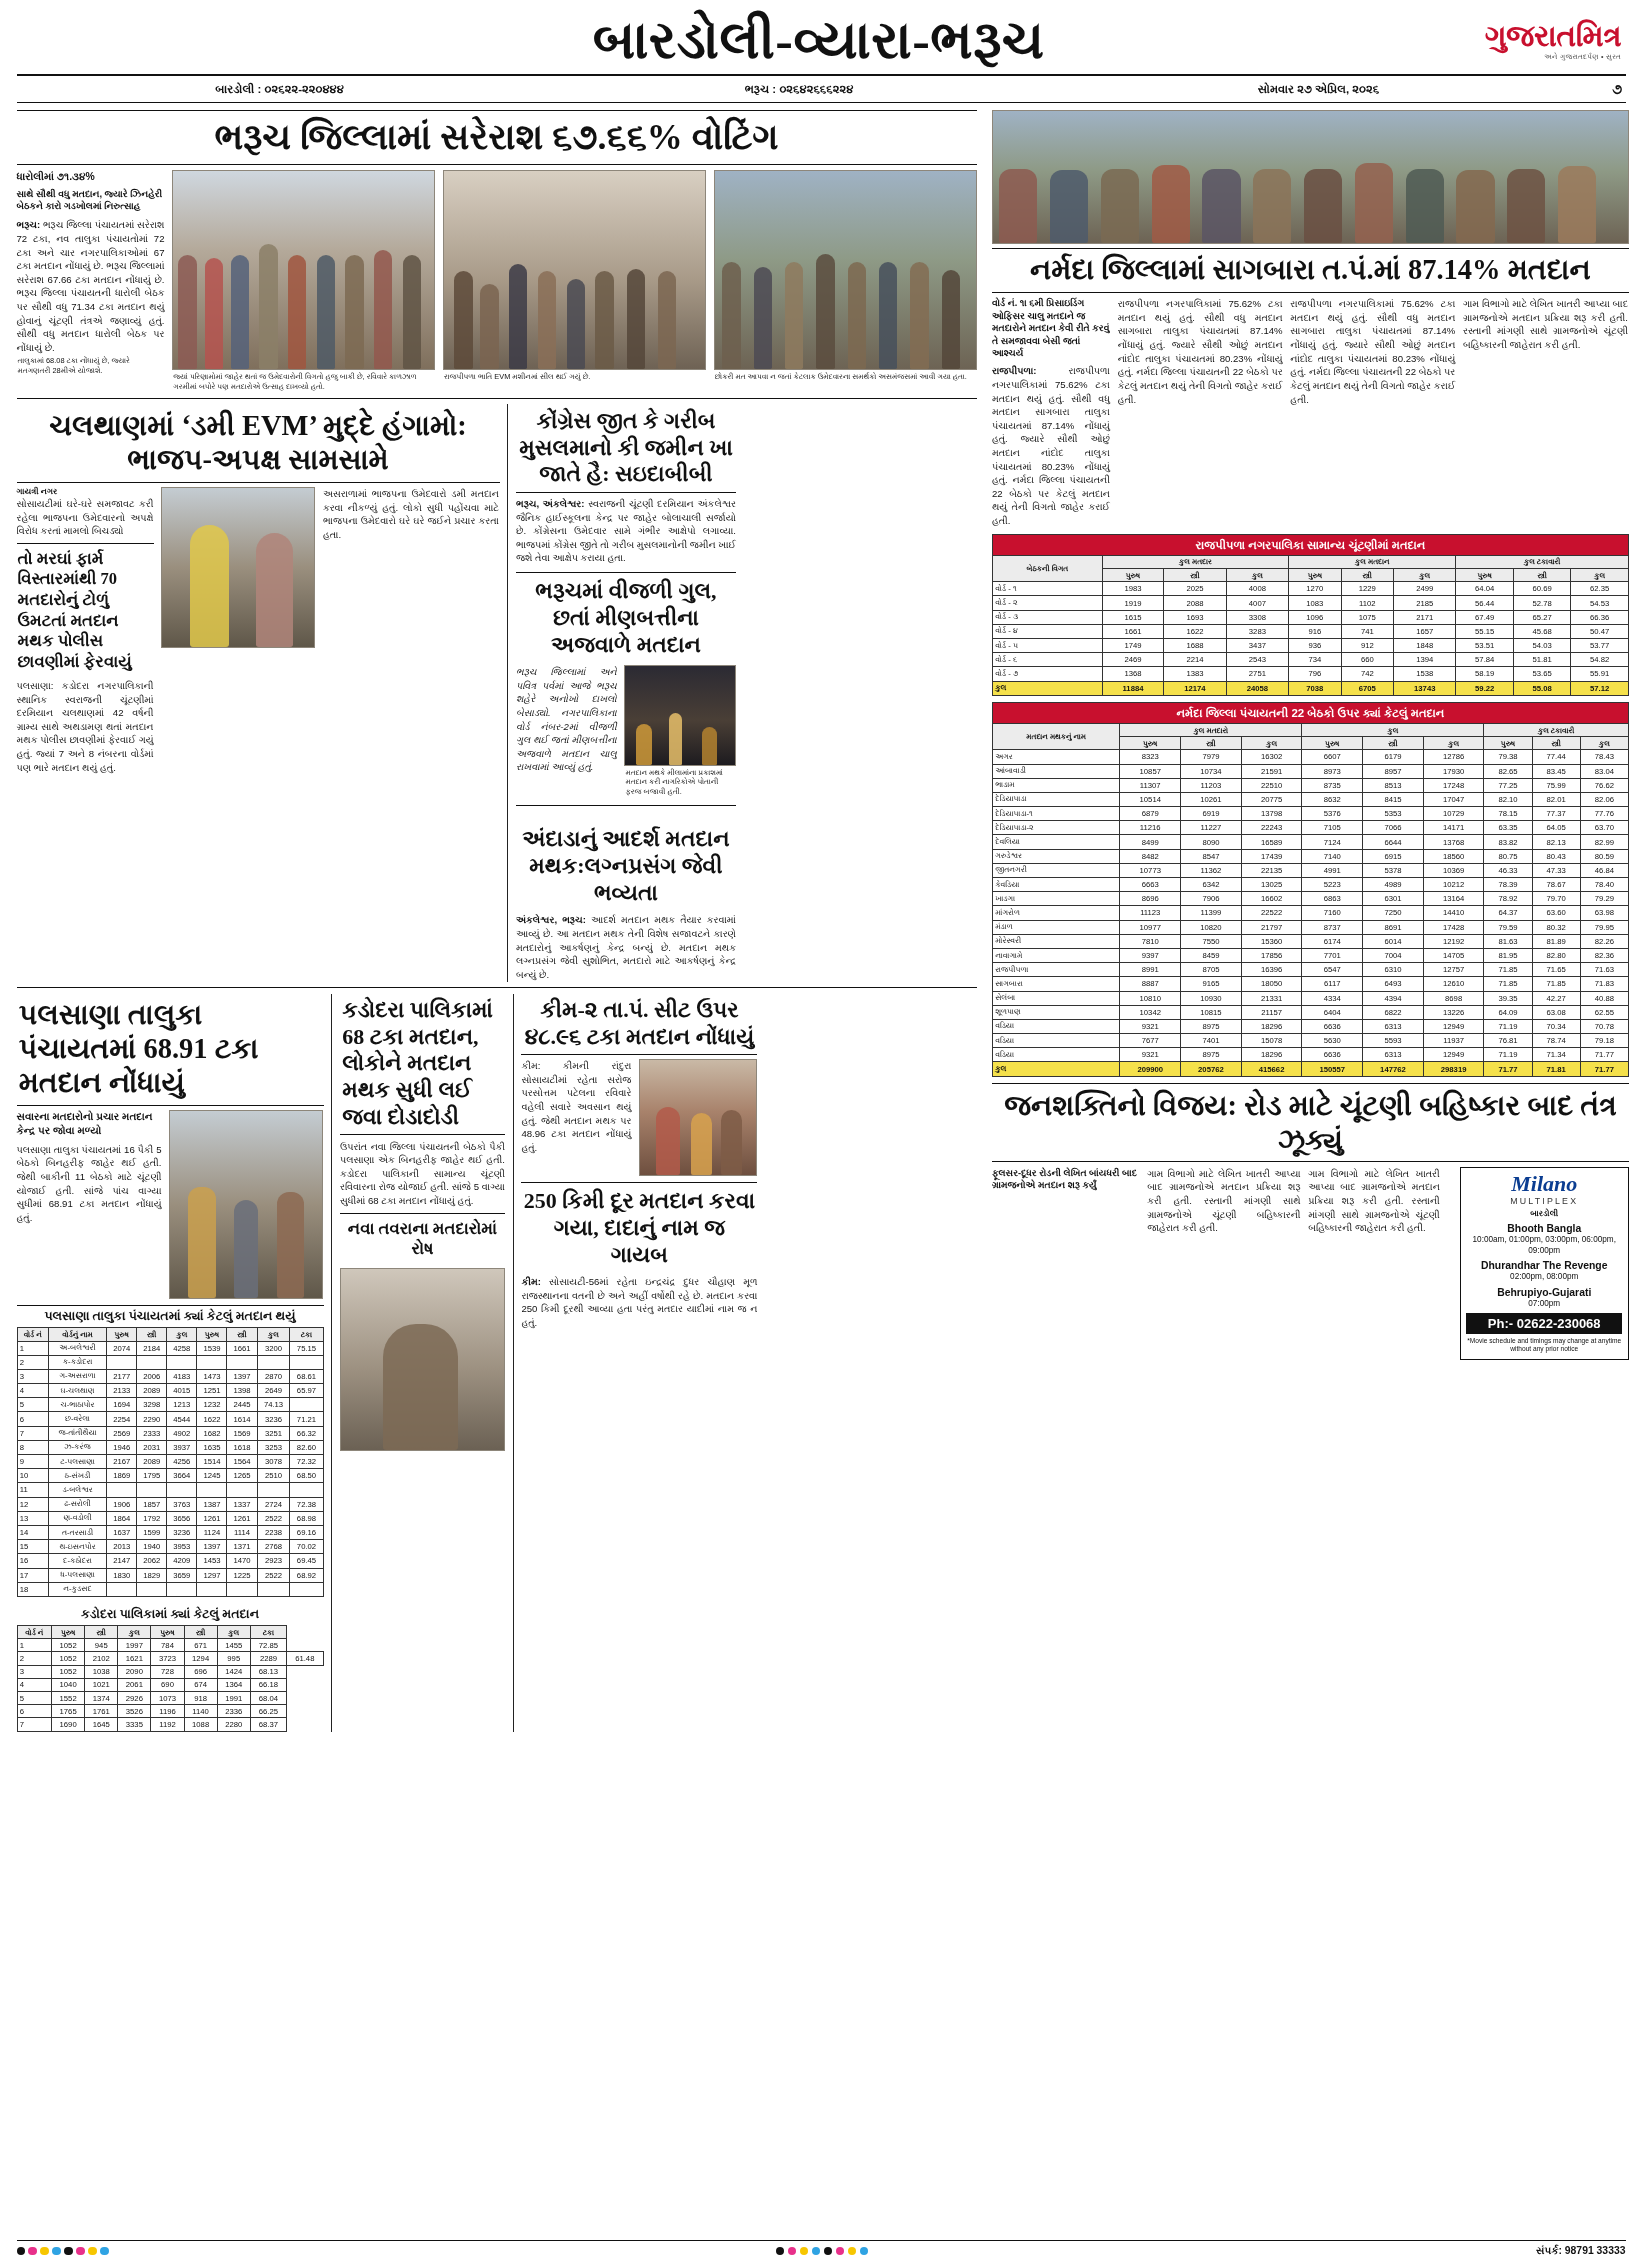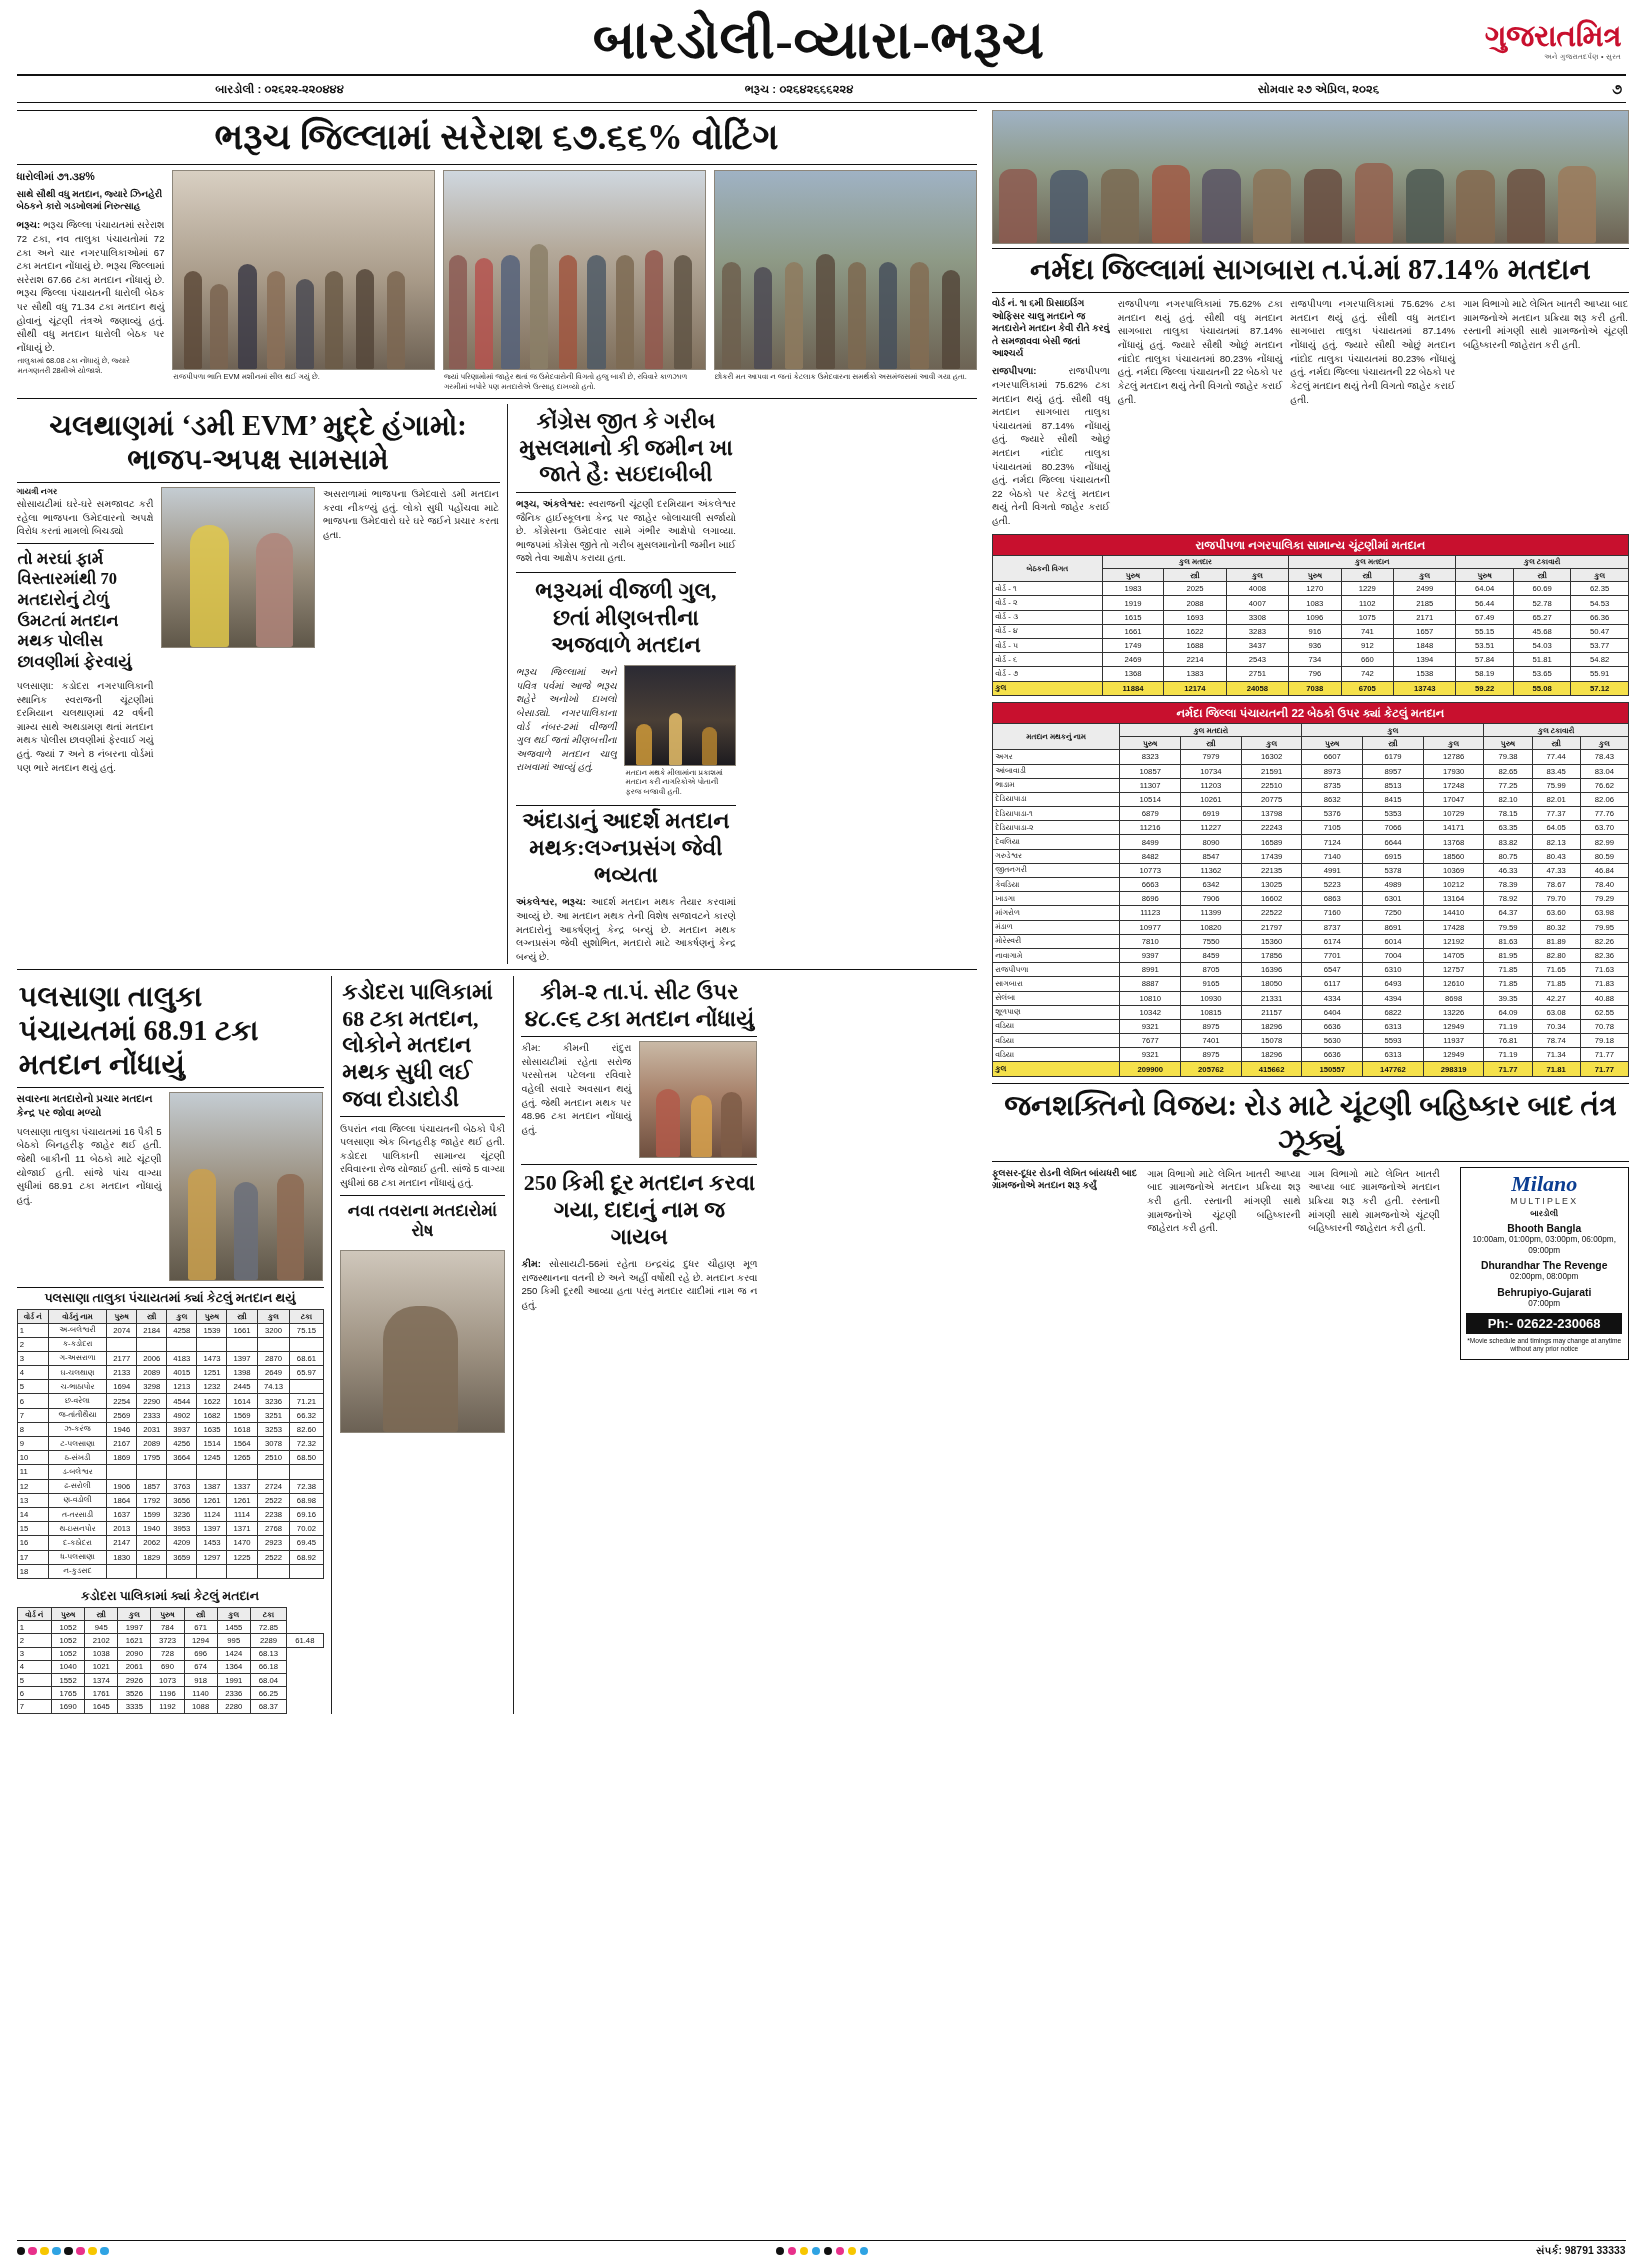--- a/index.html
+++ b/index.html
@@ -271,53 +271,53 @@
 
       <div class="flexrow" style="margin-top:5.5px;">
         <div style="width:148px;">
           <div class="kicker">ધારોલીમાં ૭૧.૩૪%</div>
           <div class="kicker" style="font-size:9.3px;">સાથે સૌથી વધુ મતદાન, જ્યારે ઝિનહેરી બેઠકને કારો ગડખોલમાં નિરુત્સાહ</div>
           <div class="body-text" style="margin-top:5.5px;">
             <span class="lead-bold">ભરૂચ:</span>
             <span>ભરૂચ જિલ્લા પંચાયતમાં સરેરાશ 72 ટકા, નવ તાલુકા પંચાયતોમાં 72 ટકા અને ચાર નગરપાલિકાઓમાં 67 ટકા મતદાન નોંધાયું છે. ભરૂચ જિલ્લામાં સરેરાશ 67.66 ટકા મતદાન નોંધાયું છે. ભરૂચ જિલ્લા પંચાયતની ધારોલી બેઠક પર સૌથી વધુ 71.34 ટકા મતદાન થયું હોવાનું ચૂંટણી તંત્રએ જણાવ્યું હતું. સૌથી વધુ મતદાન ધારોલી બેઠક પર નોંધાયું છે.</span>
           </div>
           <div class="photo-caption">તાલુકામાં 68.08 ટકા નોંધાયું છે, જ્યારે મતગણતરી 28મીએ યોજાશે.</div>
-        </div>
-
-        <div style="width:263px;">
-          <div class="photo ph-room" style="height:198px;">
-            <div class="fig-people">
-              <i style="left:4%; background:#5d4a3a;"></i>
-                <i style="left:14%; background:#7a6450; height:70%;"></i>
-              <i style="left:25%; background:#3c3b46; height:86%;"></i>
-                <i style="left:36%; background:#8a6f57;"></i>
-              <i style="left:47%; background:#4a4a52; height:74%;"></i>
-                <i style="left:58%; background:#6b5a46;"></i>
-              <i style="left:70%; background:#55463a; height:82%;"></i>
-                <i style="left:82%; background:#7b6651;"></i>
-            </div>
-          </div>
-          <div class="photo-caption">રાજપીપળા ભાતિ EVM મશીનમાં સીલ થઈ ગયું છે.</div>
         </div>
 
         <div style="width:263px;">
           <div class="photo ph-crowd" style="height:198px;">
             <div class="fig-people" style="height:72%;">
               <i style="left:2%; background:#8c5a53;"></i>
                 <i style="left:12%; background:#b5544f; height:78%;"></i>
               <i style="left:22%; background:#55617a;"></i>
                 <i style="left:33%; background:#8b7f67; height:88%;"></i>
               <i style="left:44%; background:#a0563f;"></i>
                 <i style="left:55%; background:#4f5a66; height:80%;"></i>
               <i style="left:66%; background:#7d6a52;"></i>
                 <i style="left:77%; background:#93584e; height:84%;"></i>
               <i style="left:88%; background:#5f5444;"></i>
             </div>
           </div>
           <div class="photo-caption">જ્યાં પરિણામોમાં જાહેર થતાં જ ઉમેદવારોની વિગતો હજુ બાકી છે, રવિવારે કાળઝાળ ગરમીમાં બપોરે પણ મતદારોએ ઉત્સાહ દાખવ્યો હતો.</div>
+        </div>
+
+        <div style="width:263px;">
+          <div class="photo ph-room" style="height:198px;">
+            <div class="fig-people">
+              <i style="left:4%; background:#5d4a3a;"></i>
+                <i style="left:14%; background:#7a6450; height:70%;"></i>
+              <i style="left:25%; background:#3c3b46; height:86%;"></i>
+                <i style="left:36%; background:#8a6f57;"></i>
+              <i style="left:47%; background:#4a4a52; height:74%;"></i>
+                <i style="left:58%; background:#6b5a46;"></i>
+              <i style="left:70%; background:#55463a; height:82%;"></i>
+                <i style="left:82%; background:#7b6651;"></i>
+            </div>
+          </div>
+          <div class="photo-caption">રાજપીપળા ભાતિ EVM મશીનમાં સીલ થઈ ગયું છે.</div>
         </div>
 
         <div style="width:263px;">
           <div class="photo ph-queue" style="height:198px;">
             <div class="fig-people" style="height:68%;">
               <i style="left:3%; background:#6d5f4e;"></i>
                 <i style="left:15%; background:#4c4a54; height:76%;"></i>
               <i style="left:27%; background:#8e7a5e;"></i>
                 <i style="left:39%; background:#5b4c3e; height:86%;"></i>
               <i style="left:51%; background:#7d6850;"></i>
@@ -371,21 +371,21 @@
                 <div class="fig-people" style="height:70%;">
                   <i style="left:10%; background:#cf9a3a; width:14%; height:60%;"></i>
                   <i style="left:40%; background:#e8c06a; width:12%; height:75%;"></i>
                   <i style="left:70%; background:#b4832f; width:14%; height:55%;"></i>
                 </div>
               </div>
               <div class="photo-caption">મતદાન મથકે મીલામાંના પ્રકાશમાં મતદાન કરી નાગરિકોએ પોતાની ફરજ બજાવી હતી.</div>
             </div>
           </div>
 
-          <div class="headline-md rule-top" style="margin-top:5.5px; padding-top:2px;">અંદાડાનું આદર્શ મતદાન મથક:લગ્નપ્રસંગ જેવી ભવ્યતા</div>
+          <div class="headline-md rule-top" style="margin-top:5.5px; padding-top:20px;">અંદાડાનું આદર્શ મતદાન મથક:લગ્નપ્રસંગ જેવી ભવ્યતા</div>
           <div class="body-text" style="margin-top:3.3px;">
             <span class="lead-bold">અંકલેશ્વર, ભરૂચ:</span>
             <span>આદર્શ મતદાન મથક તૈયાર કરવામાં આવ્યું છે. આ મતદાન મથક તેની વિશેષ સજાવટને કારણે મતદારોનું આકર્ષણનું કેન્દ્ર બન્યું છે. મતદાન મથક લગ્નપ્રસંગ જેવી સુશોભિત, મતદારો માટે આકર્ષણનું કેન્દ્ર બન્યું છે.</span>
           </div>
         </div>
       </div>
 
       <div class="flexrow rule-top" style="padding-top:5.5px; margin-top:5.5px;">
 
         <div style="width:307px;">

